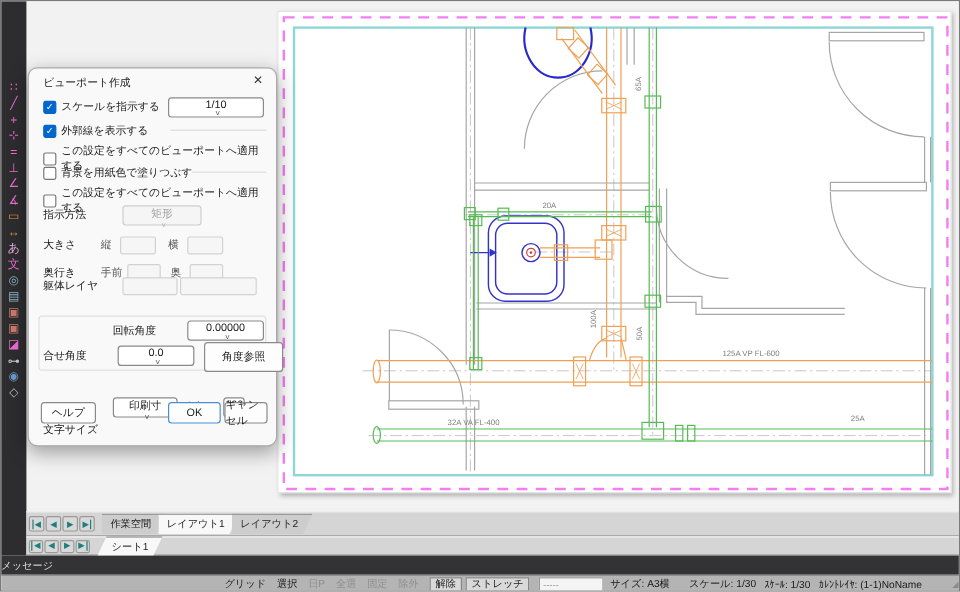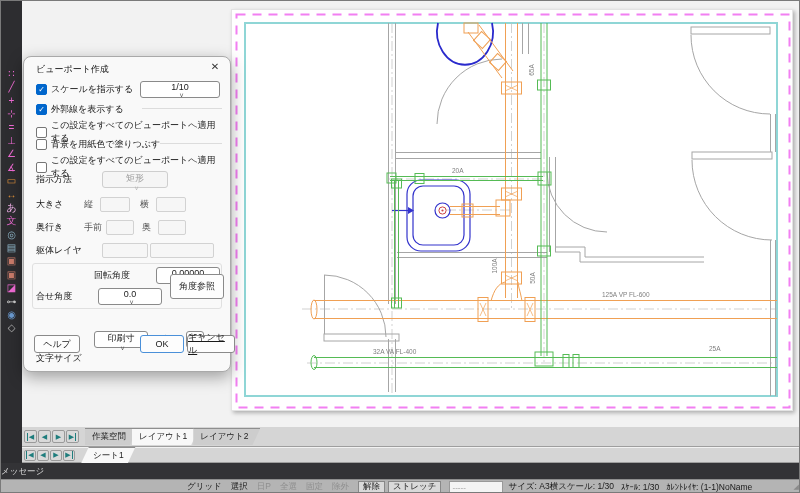--- a/index.html
+++ b/index.html
@@ -312,59 +312,59 @@
     </div>
 
     <div class="drow" style="top:163px;">
       <span style="width:48px;">奥行き</span>
       <span style="width:22px;color:#555;">手前</span>
       <span class="tinput" style="width:28px;"></span>
       <span style="width:16px;margin-left:8px;color:#555;">奥</span>
       <span class="tinput" style="width:28px;"></span>
     </div>
 
-    <div class="drow" style="top:186px;">
+    <div class="drow" style="top:174px;">
       <span style="width:66px;">躯体レイヤ</span>
       <span class="tinput" style="width:46px;"></span>
       <span class="tinput" style="width:64px;margin-left:2px;"></span>
     </div>
 
     <div class="grpbox" style="left:8px;top:206px;right:8px;height:46px;"></div>
     <div class="drow" style="top:210px;justify-content:flex-end;">
       <span style="width:62px;">回転角度</span>
       <span class="combo" style="width:64px;">
         <span>0.00000</span>
         <span class="chev">˅</span>
       </span>
     </div>
     <div class="drow" style="top:231px;">
       <span style="width:62px;">合せ角度</span>
       <span class="combo" style="width:64px;">
         <span>0.0</span>
         <span class="chev">˅</span>
       </span>
     </div>
-    <div class="btn" style="position:absolute;left:146px;top:217px;width:54px;height:25px;">角度参照</div>
+    <div class="btn" style="position:absolute;left:146px;top:228px;width:66px;height:25px;">角度参照</div>
 
     <div class="drow" style="top:257px;">
       <span style="width:58px;margin-top:38px;">文字サイズ</span>
       <span class="combo" style="width:54px;">
         <span>印刷寸</span>
         <span class="chev">˅</span>
       </span>
       <span style="margin-left:5px;font-size:8.5px;">倍率(%)</span>
       <span class="combo" style="width:18px;margin-left:3px;">
         <span>100</span>
         <span class="chev">˅</span>
       </span>
     </div>
 
     <div class="btn" style="position:absolute;left:10px;top:278px;width:46px;">ヘルプ</div>
     <div class="btn default" style="position:absolute;left:116px;top:278px;width:44px;">OK</div>
-    <div class="btn" style="position:absolute;left:163px;top:278px;width:48px;text-decoration:underline;">キャンセル</div>
+    <div class="btn" style="position:absolute;left:163px;top:278px;width:36px;">キャンセル</div>
   </div>
 
   <div id="tabrow1" class="tabrow">
     <span class="navgrp">
       <span class="navbtn first">
           <span>◀</span>
         </span>
       <span class="navbtn">
           <span>◀</span>
         </span>
@@ -405,20 +405,20 @@
   <div id="statusbar">
     <span class="tog">グリッド</span>
     <span class="tog">選択</span>
     <span class="tog off">日P</span>
     <span class="tog off">全選</span>
     <span class="tog off">固定</span>
     <span class="tog off">除外</span>
     <span class="sbtn">解除</span>
     <span class="sbtn">ストレッチ</span>
     <span class="sinput">-----</span>
-    <span class="sfield" style="margin-right:0;">サイズ: A3横</span>
+    <span class="sfield" style="margin-right:16px;">サイズ: A3横</span>
     <span class="sfield">スケール: 1/30</span>
     <span class="sfield">ｽｹｰﾙ: 1/30</span>
     <span class="sfield">ｶﾚﾝﾄﾚｲﾔ: (1-1)NoName</span>
     <span class="grip">◢</span>
   </div>
 
 </div>
 
 </body></html>

